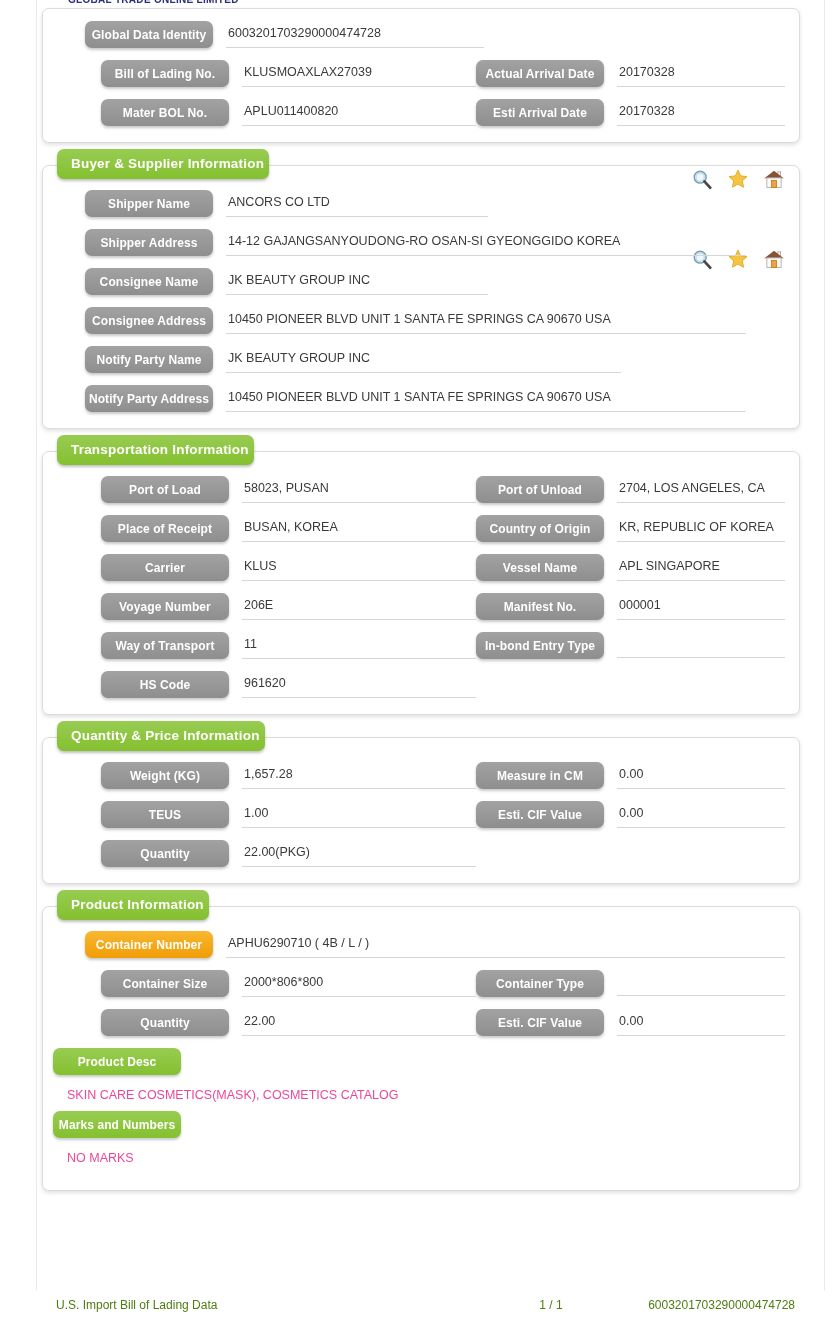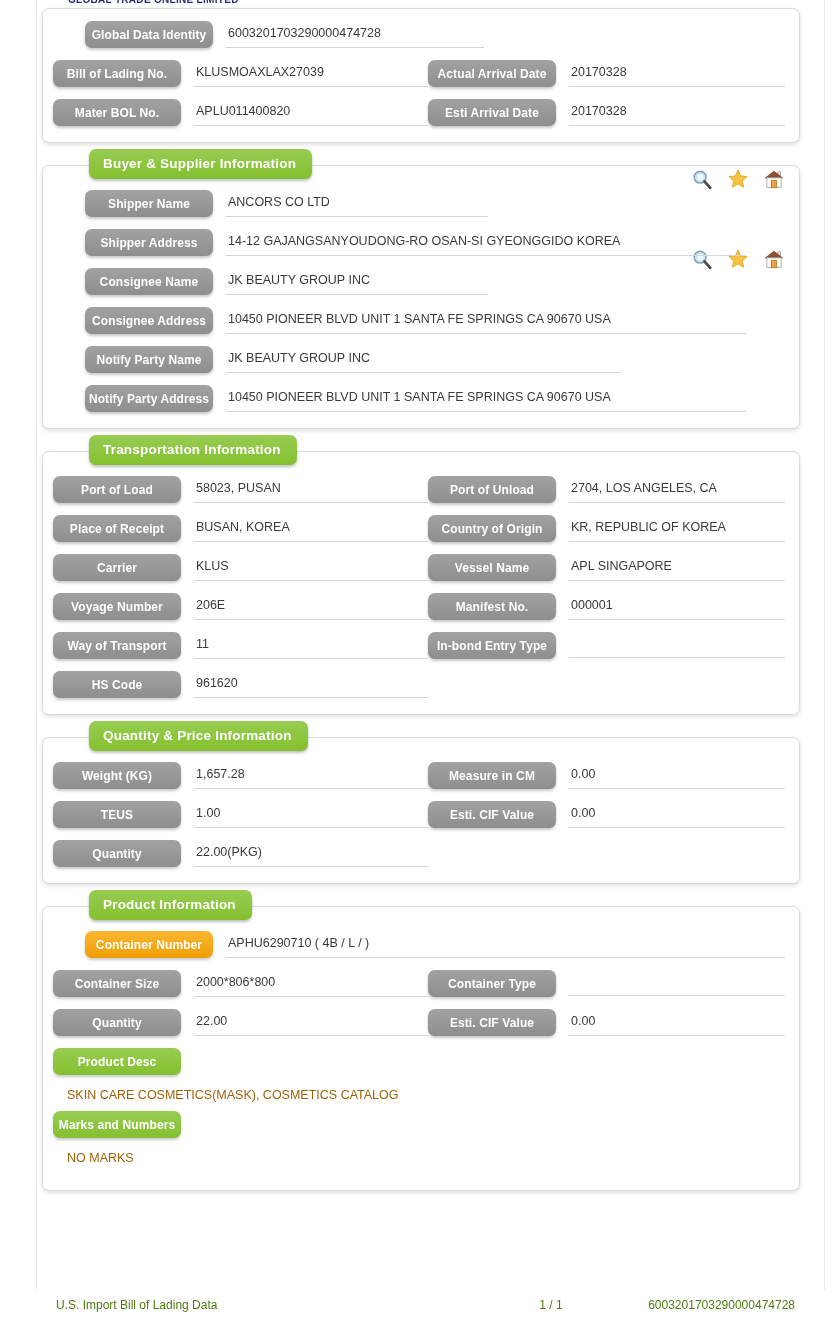--- a/index.html
+++ b/index.html
@@ -52,46 +52,45 @@
   .card.first { margin-top: 8px; }
 
   .card-title {
     position: absolute;
     top: -17px; left: 14px;
     background: #8cc63e;
     background-image: linear-gradient(#98cc52, #84c02f);
     color: #ffffff;
     font-size: 13.5px;
     font-weight: bold;
-    padding: 7px 16px 8px 14px;
+    padding: 7px 5px 8px 14px;
     border-radius: 7px;
     box-shadow: 0 2px 3px rgba(0,0,0,.25);
     white-space: nowrap;
     letter-spacing: .2px;
-    margin-left: 32px;
   }
 
   .card-body { padding: 14px 14px 16px 10px; }
   .card.first .card-body { padding-top: 12px; }
   .card.has-title .card-body { padding-top: 24px; }
 
   
   .row {
     display: flex;
     align-items: flex-start;
     margin-bottom: 12px;
     position: relative;
   }
   .row:last-child { margin-bottom: 0; }
 
   .col {
     display: flex;
     align-items: flex-start;
   }
-  .col.left  { width: 375px; flex: 0 0 375px; }
+  .col.left  { width: 375px; flex: 0 0 375px; margin-left: 48px; }
   .col.right { flex: 1 1 auto; }
   .col.wide  { width: 100%; margin-left: 32px; }
 
   .pill {
     flex: 0 0 auto;
     width: 128px;
     min-height: 27px;
     display: flex;
     align-items: center;
     justify-content: center;
@@ -132,21 +131,21 @@
   .val.medium { max-width: 520px; }
   .val.idline { max-width: 258px; }
 
   
   .pill-standalone {
     display: inline-flex;
     margin-bottom: 6px;
   }
   .freetext {
     font-size: 12.5px;
-    color: #a16207;
+    color: #ec4899;
     padding: 6px 0 4px 14px;
     line-height: 16px;
   }
   .block-row { margin-bottom: 4px; }
 
   
   .icons {
     position: absolute;
     right: 14px;
     top: 2px;

